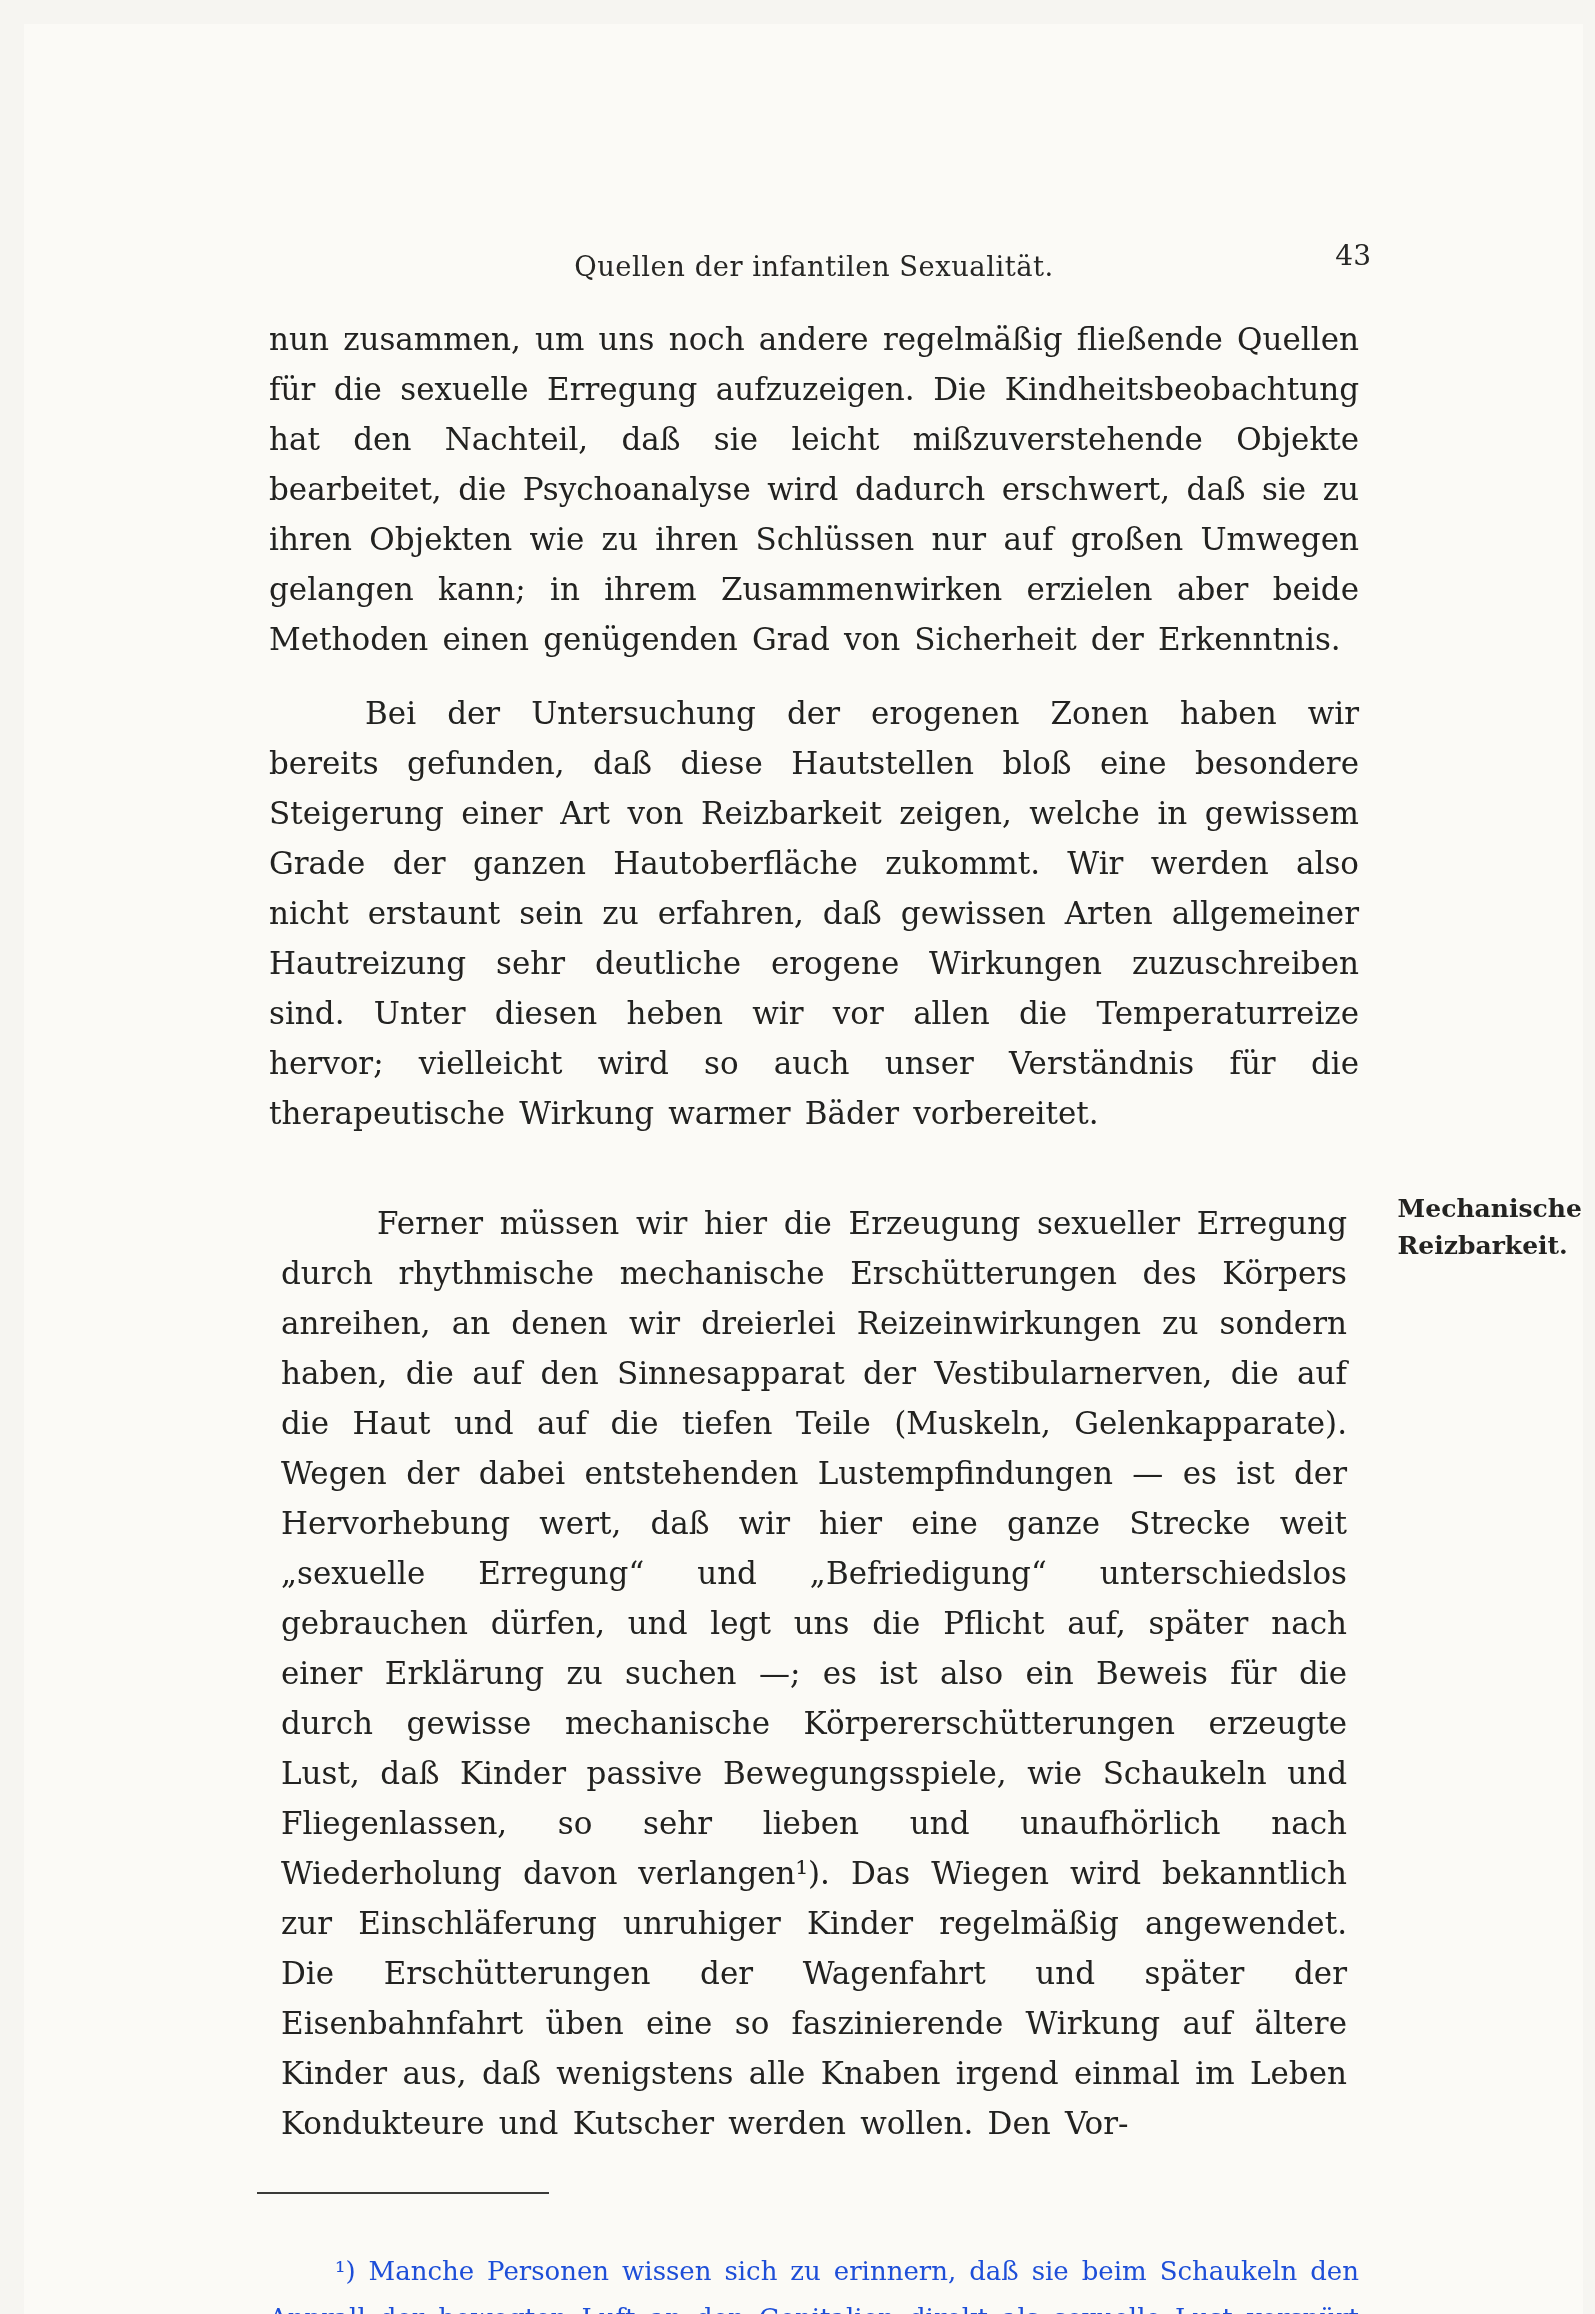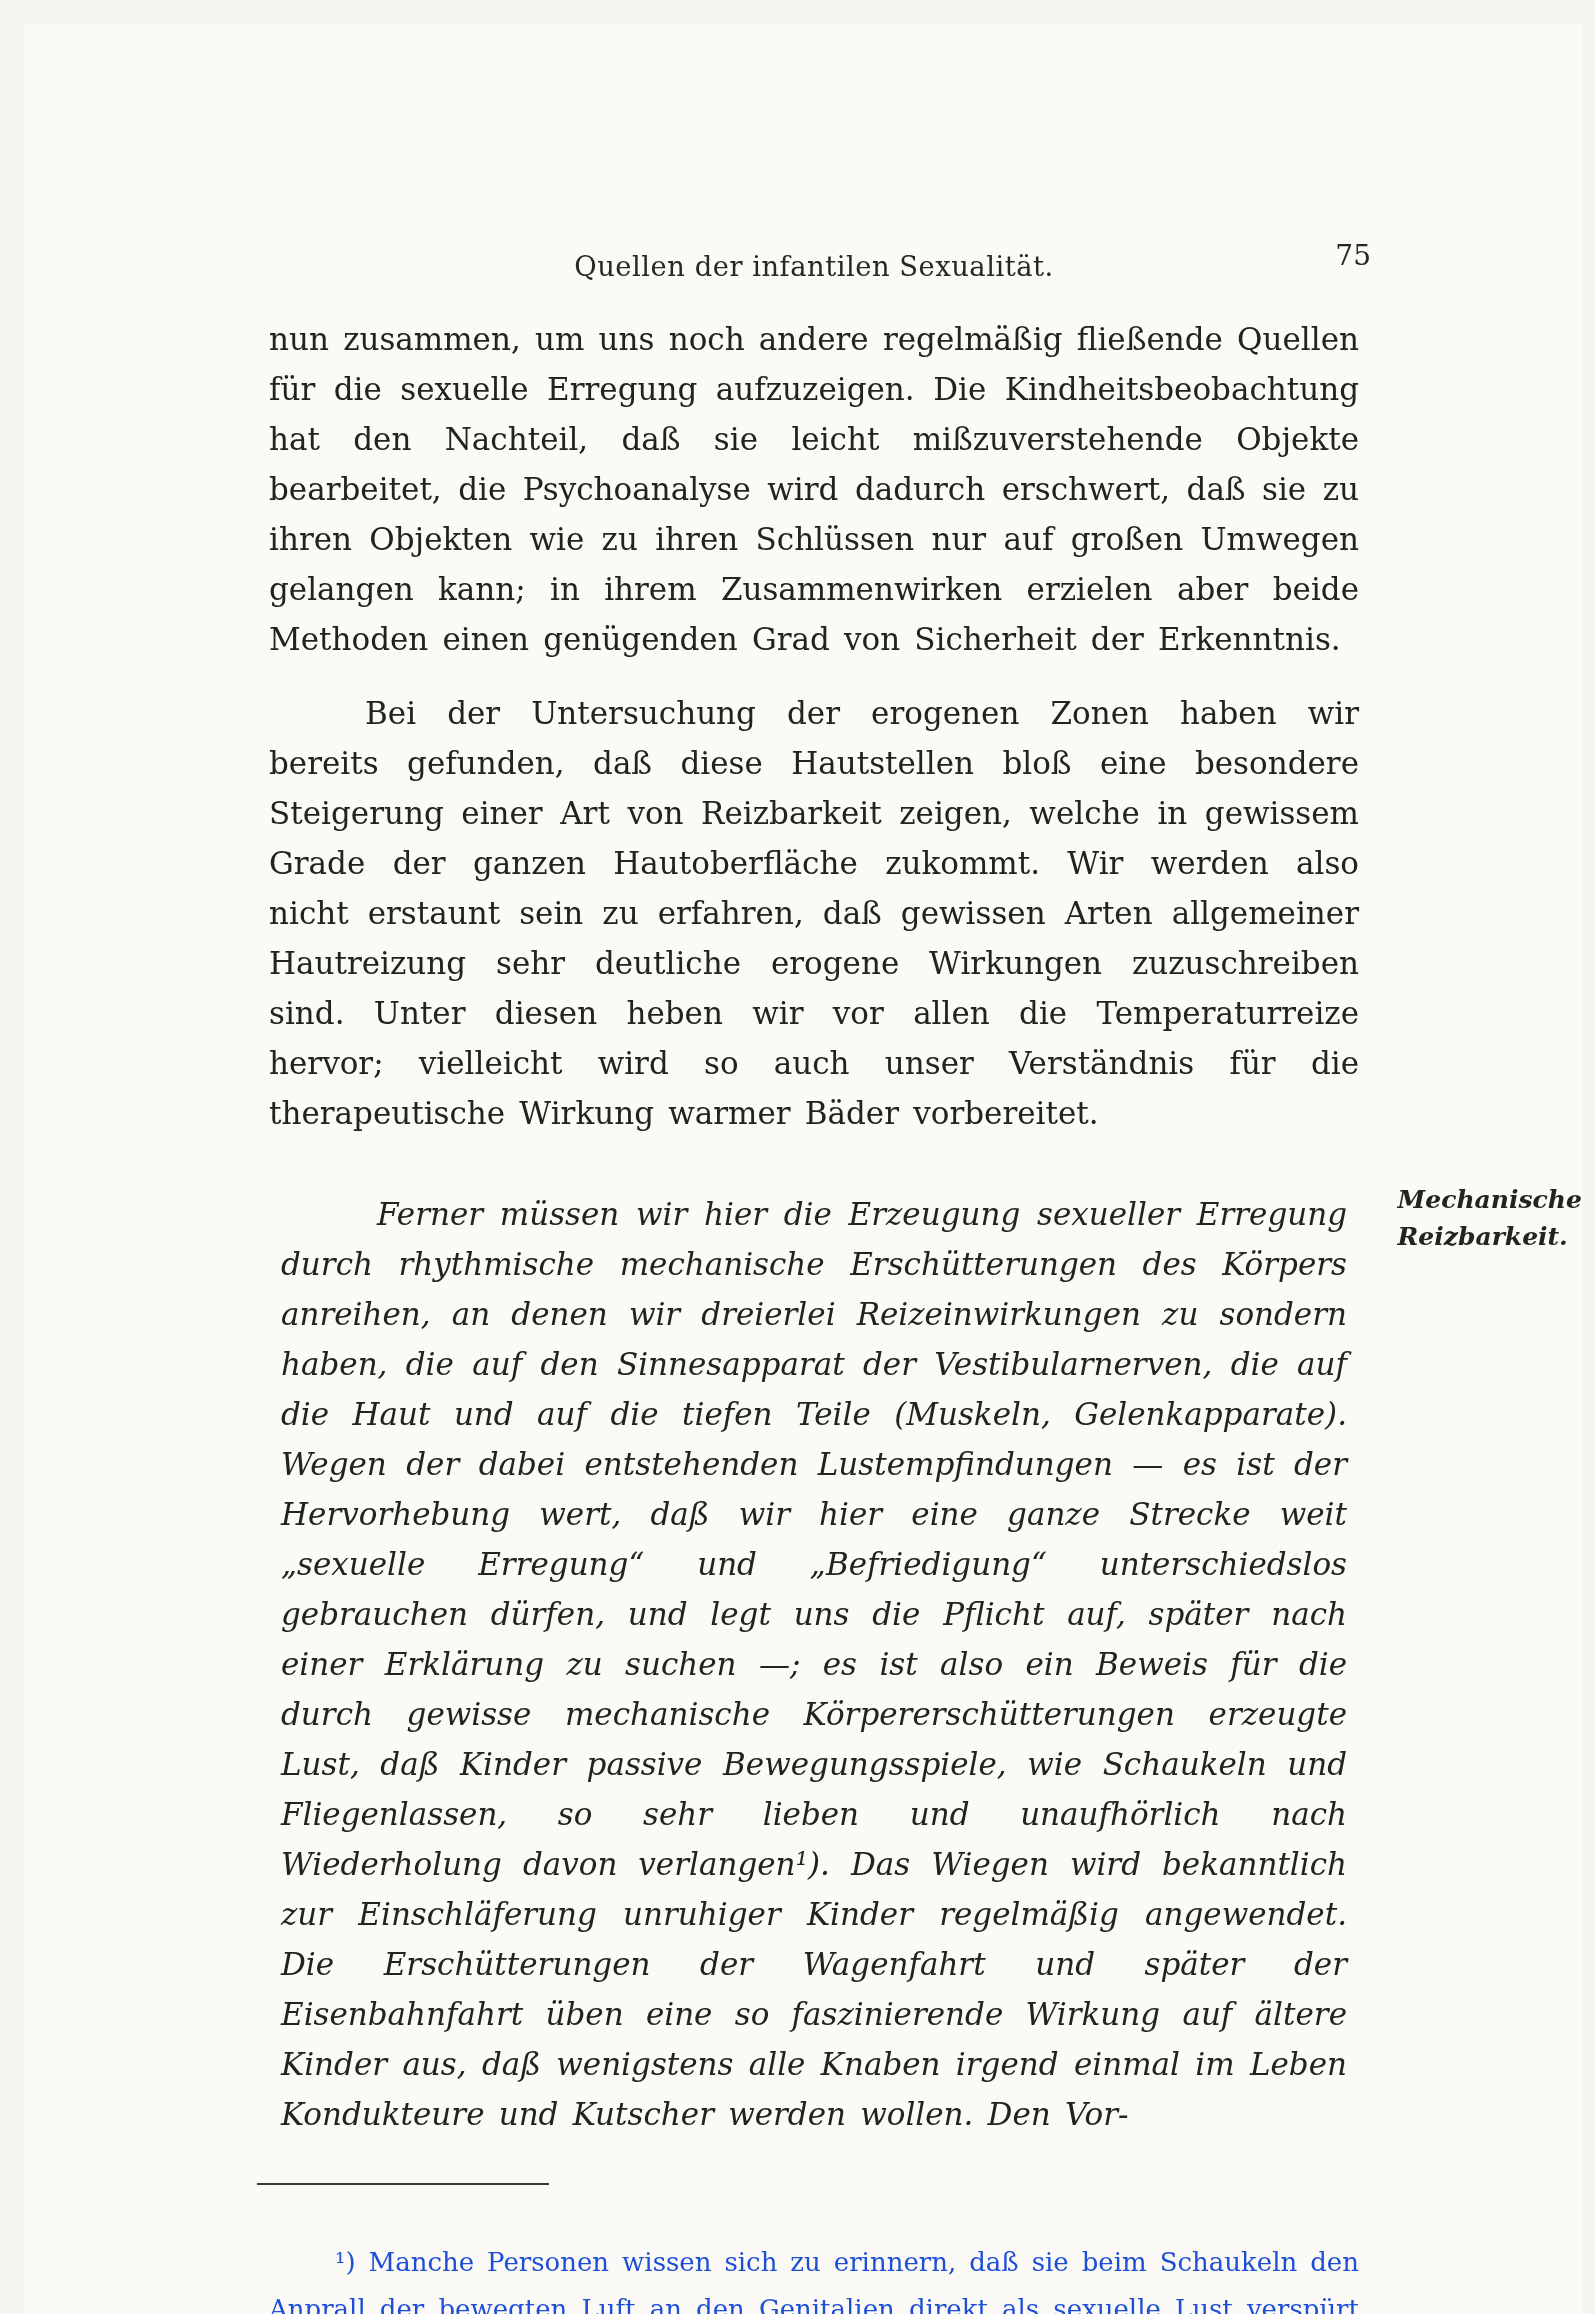--- a/index.html
+++ b/index.html
@@ -53,22 +53,21 @@
     text-align: justify;
     word-spacing: 0.14em;
     color: #222220;
   }
 
   p.para { text-align: justify; }
   p.para.indented { text-indent: 96px; }
 
   .para-with-note {
     position: relative;
-    margin-top: 15px;
-    font-style: italic;
+    margin-top: 24px;
   }
 
   .margin-note {
     position: absolute;
     left: calc(100% + 14.6px);
     top: 3.7px;
     width: 178px;
     font-size: 25px;
     line-height: 37px;
     font-weight: bold;
@@ -96,21 +95,21 @@
     color: #1d4ed8;
   }
 </style>
 </head>
 <body>
 
 <div class="page">
 
   <div class="running-head">
     <span class="running-title">Quellen der infantilen Sexualität.</span>
-    <span class="page-number">75</span>
+    <span class="page-number">43</span>
   </div>
 
   <div class="text-block">
 
     <p class="para">nun zusammen, um uns noch andere regelmäßig fließende Quellen für die sexuelle Erregung aufzuzeigen. Die Kindheitsbeobachtung hat den Nachteil, daß sie leicht mißzuverstehende Objekte bearbeitet, die Psychoanalyse wird dadurch erschwert, daß sie zu ihren Objekten wie zu ihren Schlüssen nur auf großen Umwegen gelangen kann; in ihrem Zusammenwirken erzielen aber beide Methoden einen genügenden Grad von Sicherheit der Erkenntnis.</p>
 
     <p class="para indented">Bei der Untersuchung der erogenen Zonen haben wir bereits gefunden, daß diese Hautstellen bloß eine besondere Steigerung einer Art von Reizbarkeit zeigen, welche in gewissem Grade der ganzen Hautoberfläche zukommt. Wir werden also nicht erstaunt sein zu erfahren, daß gewissen Arten allgemeiner Hautreizung sehr deutliche erogene Wirkungen zuzuschreiben sind. Unter diesen heben wir vor allen die Temperaturreize hervor; vielleicht wird so auch unser Verständnis für die therapeutische Wirkung warmer Bäder vorbereitet.</p>
 
     <div class="para-with-note">
       <p class="para indented">Ferner müssen wir hier die Erzeugung sexueller Erregung durch rhythmische mechanische Erschütterungen des Körpers anreihen, an denen wir dreierlei Reizeinwirkungen zu sondern haben, die auf den Sinnesapparat der Vestibularnerven, die auf die Haut und auf die tiefen Teile (Muskeln, Gelenkapparate). Wegen der dabei entstehenden Lustempfindungen — es ist der Hervorhebung wert, daß wir hier eine ganze Strecke weit „sexuelle Erregung“ und „Befriedigung“ unterschiedslos gebrauchen dürfen, und legt uns die Pflicht auf, später nach einer Erklärung zu suchen —; es ist also ein Beweis für die durch gewisse mechanische Körpererschütterungen erzeugte Lust, daß Kinder passive Bewegungsspiele, wie Schaukeln und Fliegenlassen, so sehr lieben und unaufhörlich nach Wiederholung davon verlangen¹). Das Wiegen wird bekanntlich zur Einschläferung unruhiger Kinder regelmäßig angewendet. Die Erschütterungen der Wagenfahrt und später der Eisenbahnfahrt üben eine so faszinierende Wirkung auf ältere Kinder aus, daß wenigstens alle Knaben irgend einmal im Leben Kondukteure und Kutscher werden wollen. Den Vor-</p>

